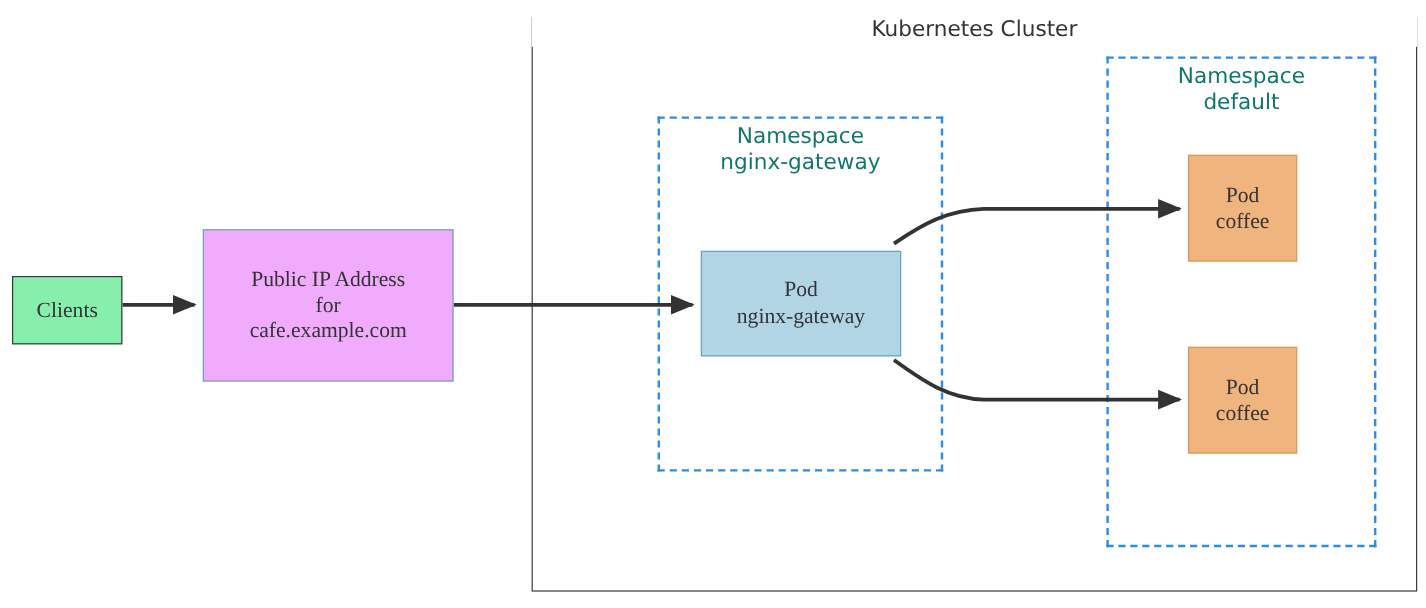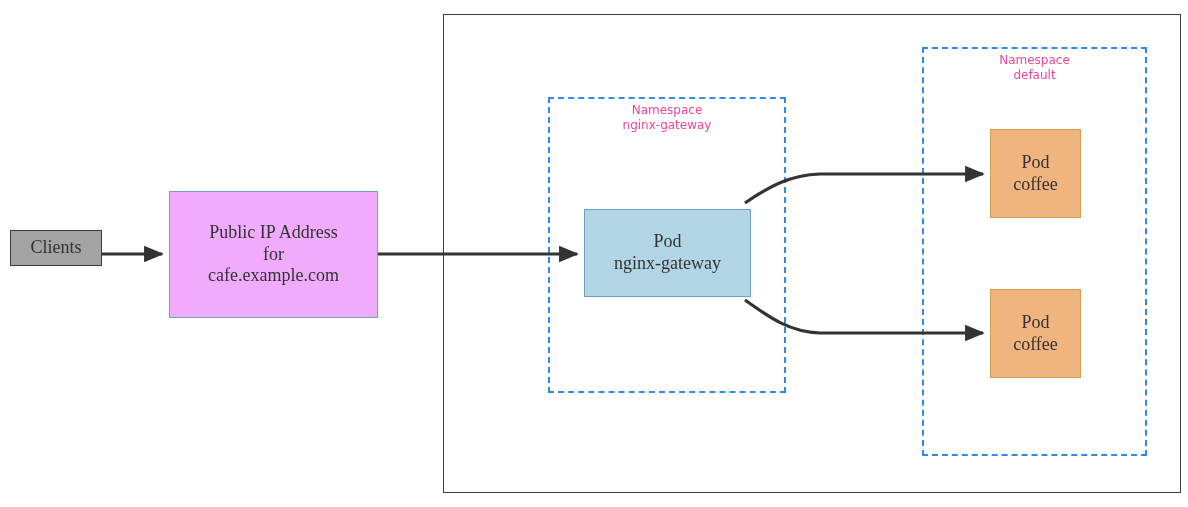--- a/index.html
+++ b/index.html
@@ -31,22 +31,22 @@
   }
   .box-label {
     white-space: pre-line;
   }
 
   
   #clients-box {
     left: 10px;
     top: 230px;
     width: 92px;
-    height: 36px;
-    background: #a3a3a3;
+    height: 57px;
+    background: #86efac;
     border: 1.6px solid #3a3a3a;
     font-size: 18px;
   }
 
   
   #public-ip-box {
     left: 169px;
     top: 191px;
     width: 209px;
     height: 127px;
@@ -92,22 +92,22 @@
   }
   #namespace-default {
     left: 922px;
     top: 47px;
     width: 225px;
     height: 409px;
   }
   .namespace-title {
     position: absolute;
     text-align: center;
-    font-size: 12px;
-    color: #ec4899;
+    font-size: 18px;
+    color: #0f766e;
     line-height: 1.22;
     white-space: pre-line;
   }
   #namespace-nginx-gateway-title {
     left: 548px;
     top: 103px;
     width: 238px;
   }
   #namespace-default-title {
     left: 922px;
@@ -150,20 +150,21 @@
     height: 507px;
     pointer-events: none;
   }
 </style>
 </head>
 <body>
 
 <div id="diagram">
 
   <div class="box" id="cluster-box"></div>
+  <div id="cluster-title">Kubernetes Cluster</div>
 
   <div class="namespace" id="namespace-nginx-gateway"></div>
   <div class="namespace-title" id="namespace-nginx-gateway-title">Namespace
 nginx-gateway</div>
 
   <div class="namespace" id="namespace-default"></div>
   <div class="namespace-title" id="namespace-default-title">Namespace
 default</div>
 
   <svg id="edges" viewBox="0 0 1188 507" xmlns="http://www.w3.org/2000/svg">

